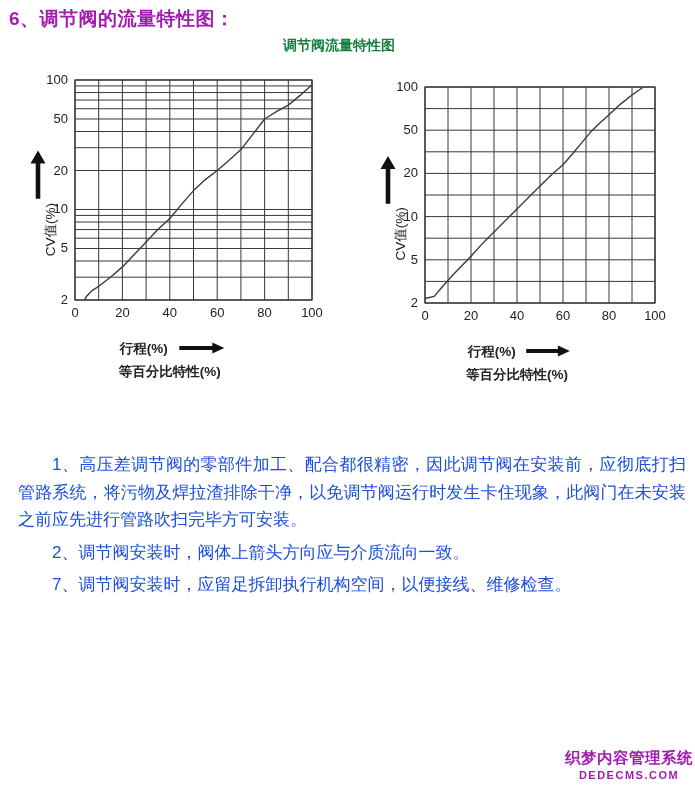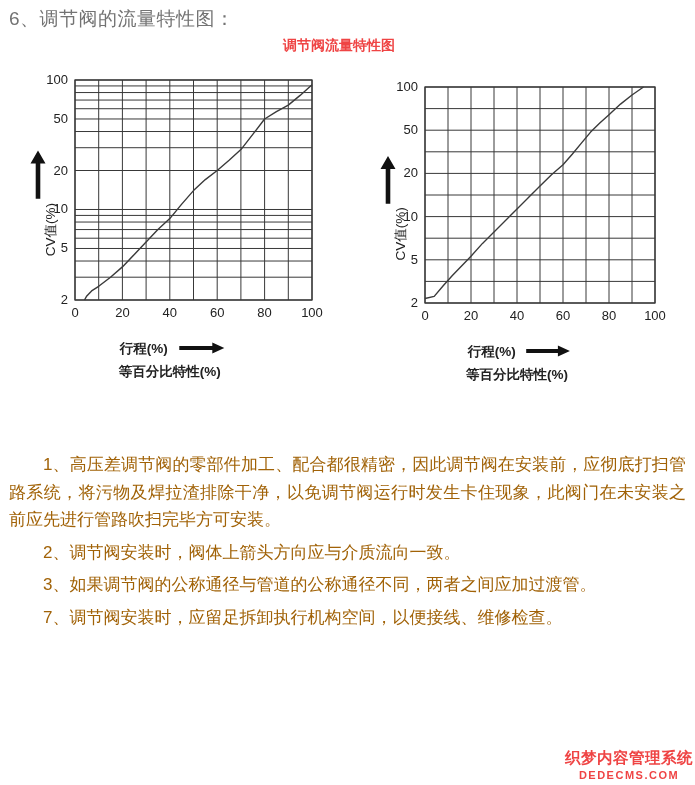--- a/index.html
+++ b/index.html
@@ -1,32 +1,32 @@
 <!DOCTYPE html>
 <html><head>
 <meta charset="utf-8">
 <style>
   html,body { margin:0; padding:0; background:#ffffff; }
   body { width:695px; height:785px; font-family:"Liberation Sans","DejaVu Sans",sans-serif; color:#1c1c1c; }
   .page { position:relative; width:695px; height:785px; background:#fff; overflow:hidden; }
 
-  .sec-heading { position:absolute; margin:0; font-size:19px; font-weight:normal; letter-spacing:0.5px; color:#737373; }
+  .sec-heading { position:absolute; margin:0; font-size:19px; font-weight:bold; letter-spacing:0.5px; color:#a21caf; }
   #sec6 { left:9px; top:6px; }
   #sec7 { left:9px; top:419px; }
 
   #charts-title { position:absolute; top:37px; left:0; width:678px; text-align:center;
-                  font-size:14px; font-weight:600; color:#ef4444; }
+                  font-size:14px; font-weight:600; color:#15803d; }
 
   #charts-row { position:absolute; top:62px; left:7px; display:flex; gap:18px; }
   .chart svg { display:block; }
   .chart text { font-family:"Liberation Sans","DejaVu Sans",sans-serif; fill:#222; }
 
   #install-text { position:absolute; left:9px; right:9px; top:446px; }
-  #install-text p { margin:5px 0 0 0; font-size:17px; line-height:27.5px;
-                    text-indent:2em; text-align:justify; color:#a16207; }
+  #install-text p { margin:5px 0 0 9px; font-size:17px; line-height:27.5px;
+                    text-indent:2em; text-align:justify; color:#1d4ed8; }
 
   .watermark { position:absolute; right:2px; bottom:3px; text-align:center;
                font-weight:bold; line-height:1.3;
                text-shadow:0 0 2px #fff, 1px 1px 0 #fff, -1px -1px 0 #fff, 1px -1px 0 #fff, -1px 1px 0 #fff; }
   .watermark .l1 { font-size:15.5px; letter-spacing:0.5px; }
   .watermark .l2 { font-size:11px; letter-spacing:1.5px; }
 </style>
 </head>
 <body>
 
@@ -145,22 +145,21 @@
           <path d="M169.2,287 L200.9,287 L200.9,283.5 L212.9,289 L200.9,294.5 L200.9,291 L169.2,291 Z" fill="#111"></path>
           <text x="160" y="317" font-size="13.5" font-weight="600" text-anchor="middle">等百分比特性(%)</text>
         </svg>
       </div>
   </div>
 
 
   <div id="install-text">
     <p>1、高压差调节阀的零部件加工、配合都很精密，因此调节阀在安装前，应彻底打扫管路系统，将污物及焊拉渣排除干净，以免调节阀运行时发生卡住现象，此阀门在未安装之前应先进行管路吹扫完毕方可安装。</p>
     <p>2、调节阀安装时，阀体上箭头方向应与介质流向一致。</p>
-    <p>3、如果调节阀的公称通径与管道的公称通径不同，两者之间应加过渡管。</p>
     <p>7、调节阀安装时，应留足拆卸执行机构空间，以便接线、维修检查。</p>
   </div>
 
-  <div class="watermark" id="watermark" style="color: #ef4444; margin-top: 12px;">
+  <div class="watermark" id="watermark" style="color: #a21caf; margin-top: 12px;">
     <div class="l1">织梦内容管理系统</div>
     <div class="l2">DEDECMS.COM</div>
   </div>
 
 </div>
 
 </body></html>

